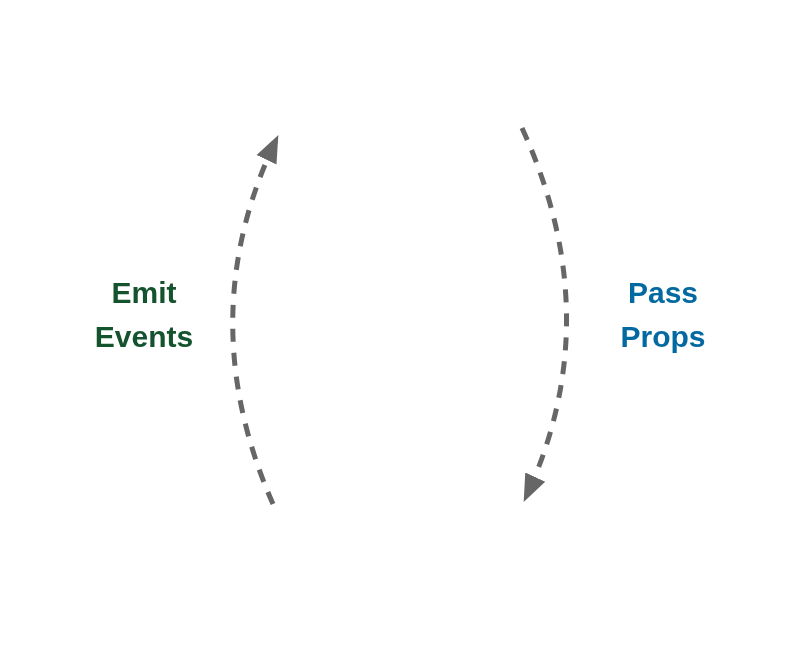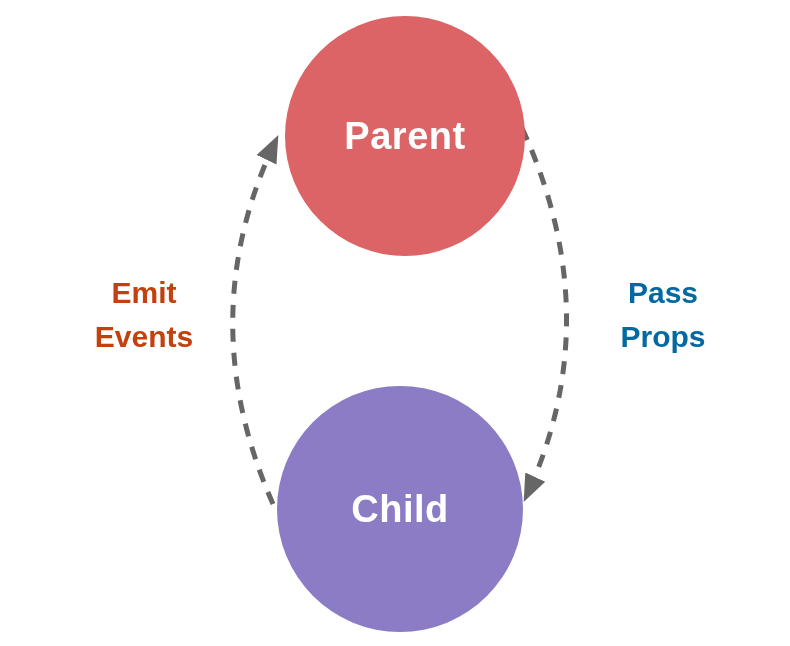--- a/index.html
+++ b/index.html
@@ -81,25 +81,19 @@
       <marker id="arrowhead" viewBox="0 0 10 10" refX="8" refY="5" markerWidth="5.5" markerHeight="5.5" orient="auto">
         <path d="M0,1 L10,5 L0,9 z" fill="#666666"></path>
       </marker>
     </defs>
 
     <path class="dashed-edge" d="M 273 504 Q 191 318 276 140" marker-end="url(#arrowhead)" stroke="#666666"></path>
 
     <path class="dashed-edge" d="M 522 128 Q 609 318 526 497" marker-end="url(#arrowhead)" stroke="#666666"></path>
   </svg>
 
-  <div class="node-circle parent" style="background-color: rgb(220, 99, 102);">
-    <span class="node-label">Parent</span>
-  </div>
 
-  <div class="node-circle child" style="background-color: rgb(140, 123, 197);">
-    <span class="node-label">Child</span>
-  </div>
 
-  <div class="edge-label left" style="color: #c2410c;">Emit Events</div>
+  <div class="edge-label left" style="color: #14532d;">Emit Events</div>
 
   <div class="edge-label right" style="color: #0369a1;">Pass Props</div>
 
 </div>
 
 </body></html>

